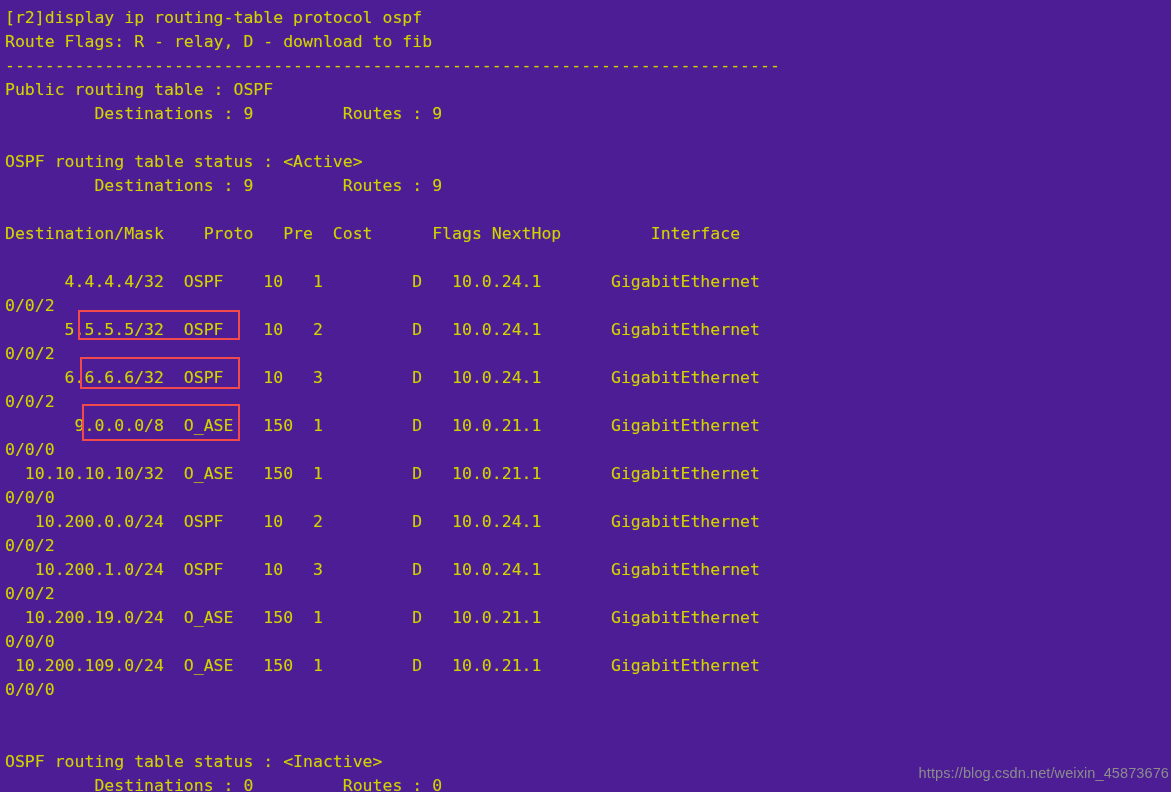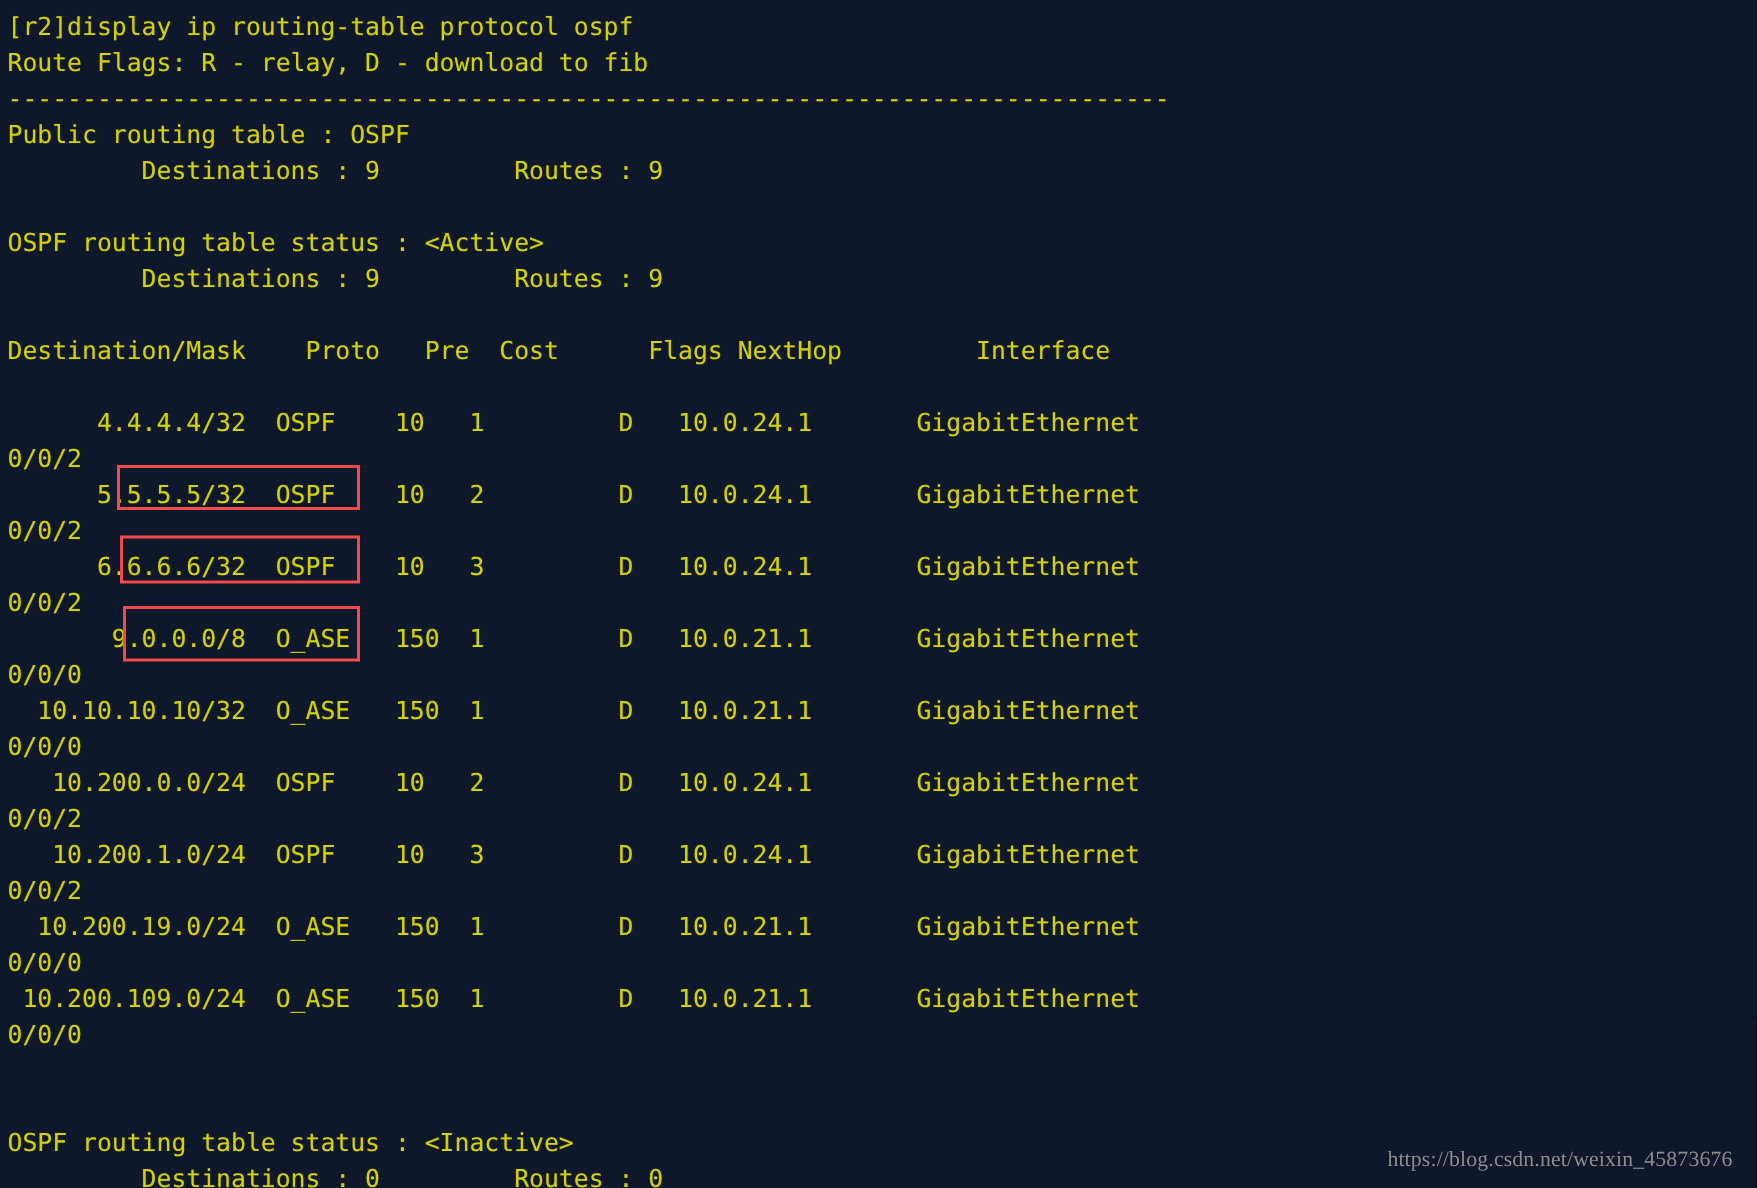--- a/index.html
+++ b/index.html
@@ -5,21 +5,21 @@
 <style>
   html, body {
     margin: 0;
     padding: 0;
     background: #000000;
   }
   #terminal {
     position: relative;
     width: 1171px;
     height: 792px;
-    background: #0f172a;
+    background: #4c1d95;
     overflow: hidden;
     font-family: "DejaVu Sans Mono", "Liberation Mono", monospace;
     font-size: 16.5px;
     line-height: 24px;
     letter-spacing: 0px;
     color: #d2d200;
   }
   #screen {
     position: absolute;
     left: 5px;
@@ -39,23 +39,23 @@
   }
   .highlight-box {
     position: absolute;
     border: 2px solid #f24a4a;
     box-sizing: border-box;
     pointer-events: none;
     background: transparent;
   }
   #watermark {
     position: absolute;
-    right: 16px;
+    right: 2px;
     bottom: 10px;
-    font-family: Liberation Serif, serif;
+    font-family: Liberation Sans, sans-serif;
     font-size: 14.5px;
     line-height: 18px;
     color: #8c8c8c;
     letter-spacing: 0.1px;
     white-space: pre;
   }
 </style>
 </head>
 <body>
 

